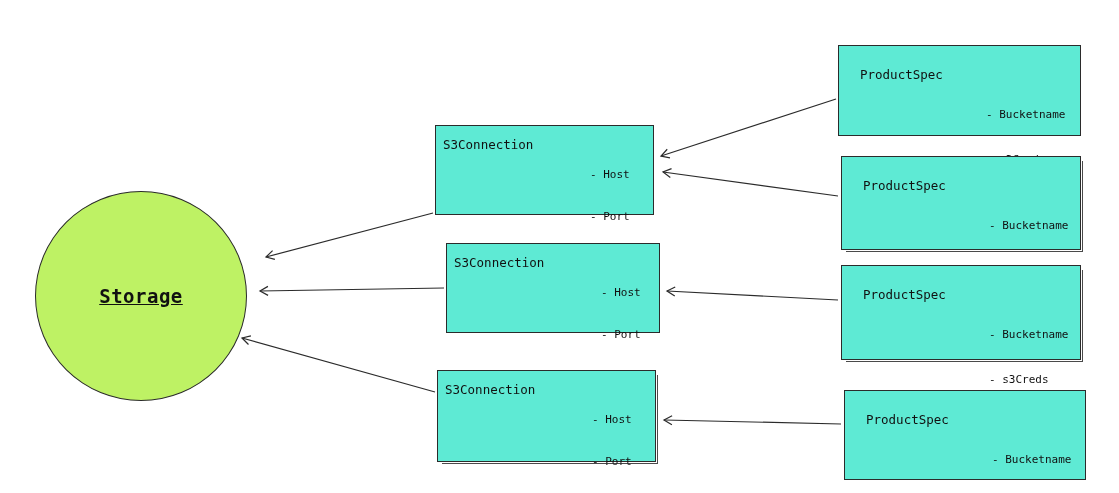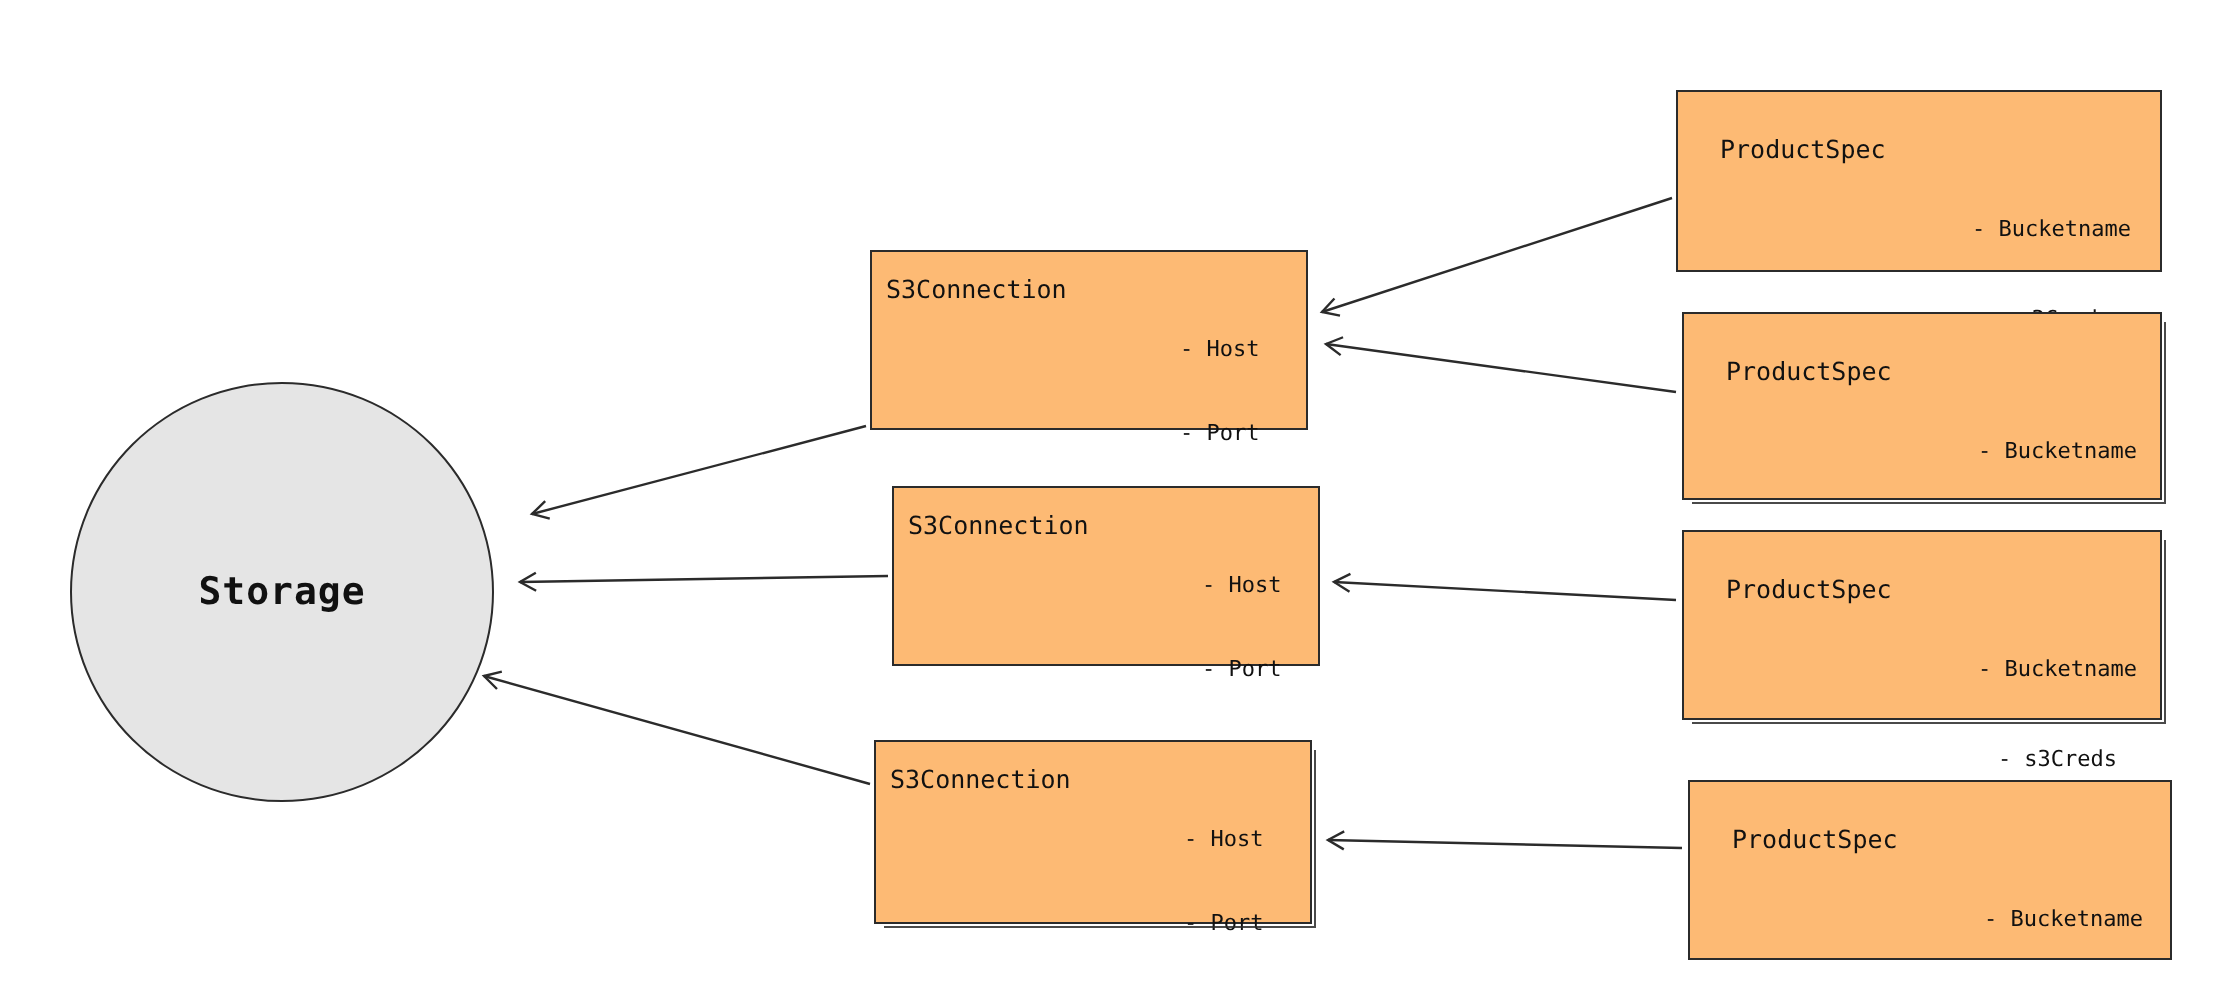--- a/index.html
+++ b/index.html
@@ -13,21 +13,21 @@
     color: #111;
   }
   #canvas { position: absolute; inset: 0; }
   #arrows { position: absolute; left: 0; top: 0; }
   #arrows line { stroke: var(--stroke); stroke-width: 1.2px; fill: none; }
   #arrows marker path { stroke: var(--stroke); }
 
   .node {
     position: absolute;
     border: 1.4px solid var(--stroke);
-    background: #fdba74;
+    background: #5eead4;
     box-sizing: border-box;
     text-decoration: underline;
   }
   .node-title {
     position: absolute;
     font-size: 12.5px;
     white-space: nowrap;
   }
   .attrs {
     position: absolute;
@@ -36,44 +36,45 @@
     white-space: pre;
   }
 
   
   .storage {
     position: absolute;
     left: 35px; top: 191px;
     width: 212px; height: 210px;
     border: 1.4px solid var(--stroke);
     border-radius: 50%;
-    background: #e5e5e5;
+    background: #bef264;
     display: flex; align-items: center; justify-content: center;
     box-sizing: border-box;
+    text-decoration: underline;
   }
   .storage-label {
     font-size: 19px;
     font-weight: bold;
     letter-spacing: 0.5px;
   }
 
   
   .s3-0 { left: 435px; top: 125px; width: 219px; height: 90px; }
   .s3-1 { left: 446px; top: 243px; width: 214px; height: 90px; }
   .s3-2 { left: 437px; top: 370px; width: 219px; height: 92px; }
   .s3 .node-title { left: 7px; top: 11px; }
   .s3 .attrs { left: 154px; top: 14px; }
 
   
   .ps-0 { left: 838px; top: 45px;  width: 243px; height: 91px; }
   .ps-1 { left: 841px; top: 156px; width: 240px; height: 94px; }
   .ps-2 { left: 841px; top: 265px; width: 240px; height: 95px; }
   .ps-3 { left: 844px; top: 390px; width: 242px; height: 90px; }
   .ps .node-title { left: 21px; top: 21px; }
-  .ps .attrs { left: 147px; top: 31px; line-height: 15px; text-align: center; }
+  .ps .attrs { left: 147px; top: 31px; line-height: 15px; }
 
   
   .sketch-double::after {
     content: "";
     position: absolute;
     left: 4px; top: 4px; right: -3px; bottom: -3px;
     border-right: 1px solid var(--stroke);
     border-bottom: 1px solid var(--stroke);
     opacity: 0.85;
     pointer-events: none;

